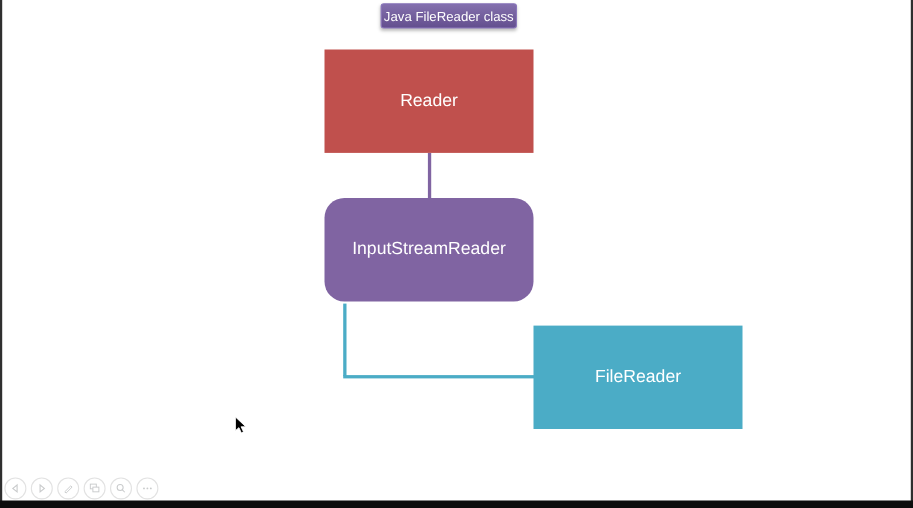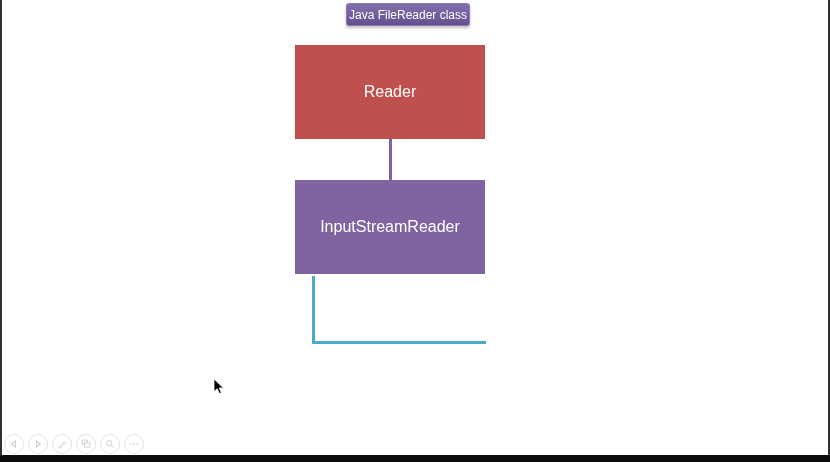--- a/index.html
+++ b/index.html
@@ -45,21 +45,22 @@
   <div class="edge left" style="background-color: rgb(47, 47, 47);"></div>
   <div class="edge right" style="background-color: rgb(47, 47, 47);"></div>
 
   <div class="badge" style="background-color: rgb(111, 88, 159); border-color: rgb(138, 119, 186);">Java FileReader class</div>
 
   <div class="conn conn-v1" style="background-color: rgb(128, 100, 162);"></div>
   <div class="conn conn-v2" style="background-color: rgb(75, 172, 198);"></div>
   <div class="conn conn-h2" style="background-color: rgb(75, 172, 198);"></div>
 
   <div class="node node-reader" style="background-color: rgb(192, 80, 77); color: rgb(255, 255, 255);">Reader</div>
-  <div class="node node-isr" style="background-color: rgb(128, 100, 162); color: rgb(255, 255, 255);">InputStreamReader</div>
+  <div class="node node-isr" style="background-color: rgb(128, 100, 162); color: rgb(255, 255, 255); border-radius: 18px;">InputStreamReader</div>
+  <div class="node node-fr" style="background-color: rgb(75, 172, 198); color: rgb(255, 255, 255);">FileReader</div>
 
   <div class="toolbar">
     <button class="tool-btn">
       <svg width="14" height="14" viewBox="0 0 18 18">
         <polygon points="11,5 6,9 11,13" fill="none" stroke="#c9cbcc" stroke-width="1.3"></polygon>
       </svg>
     </button>
     <button class="tool-btn">
       <svg width="14" height="14" viewBox="0 0 18 18">
         <polygon points="7,5 12,9 7,13" fill="none" stroke="#c9cbcc" stroke-width="1.3"></polygon>

